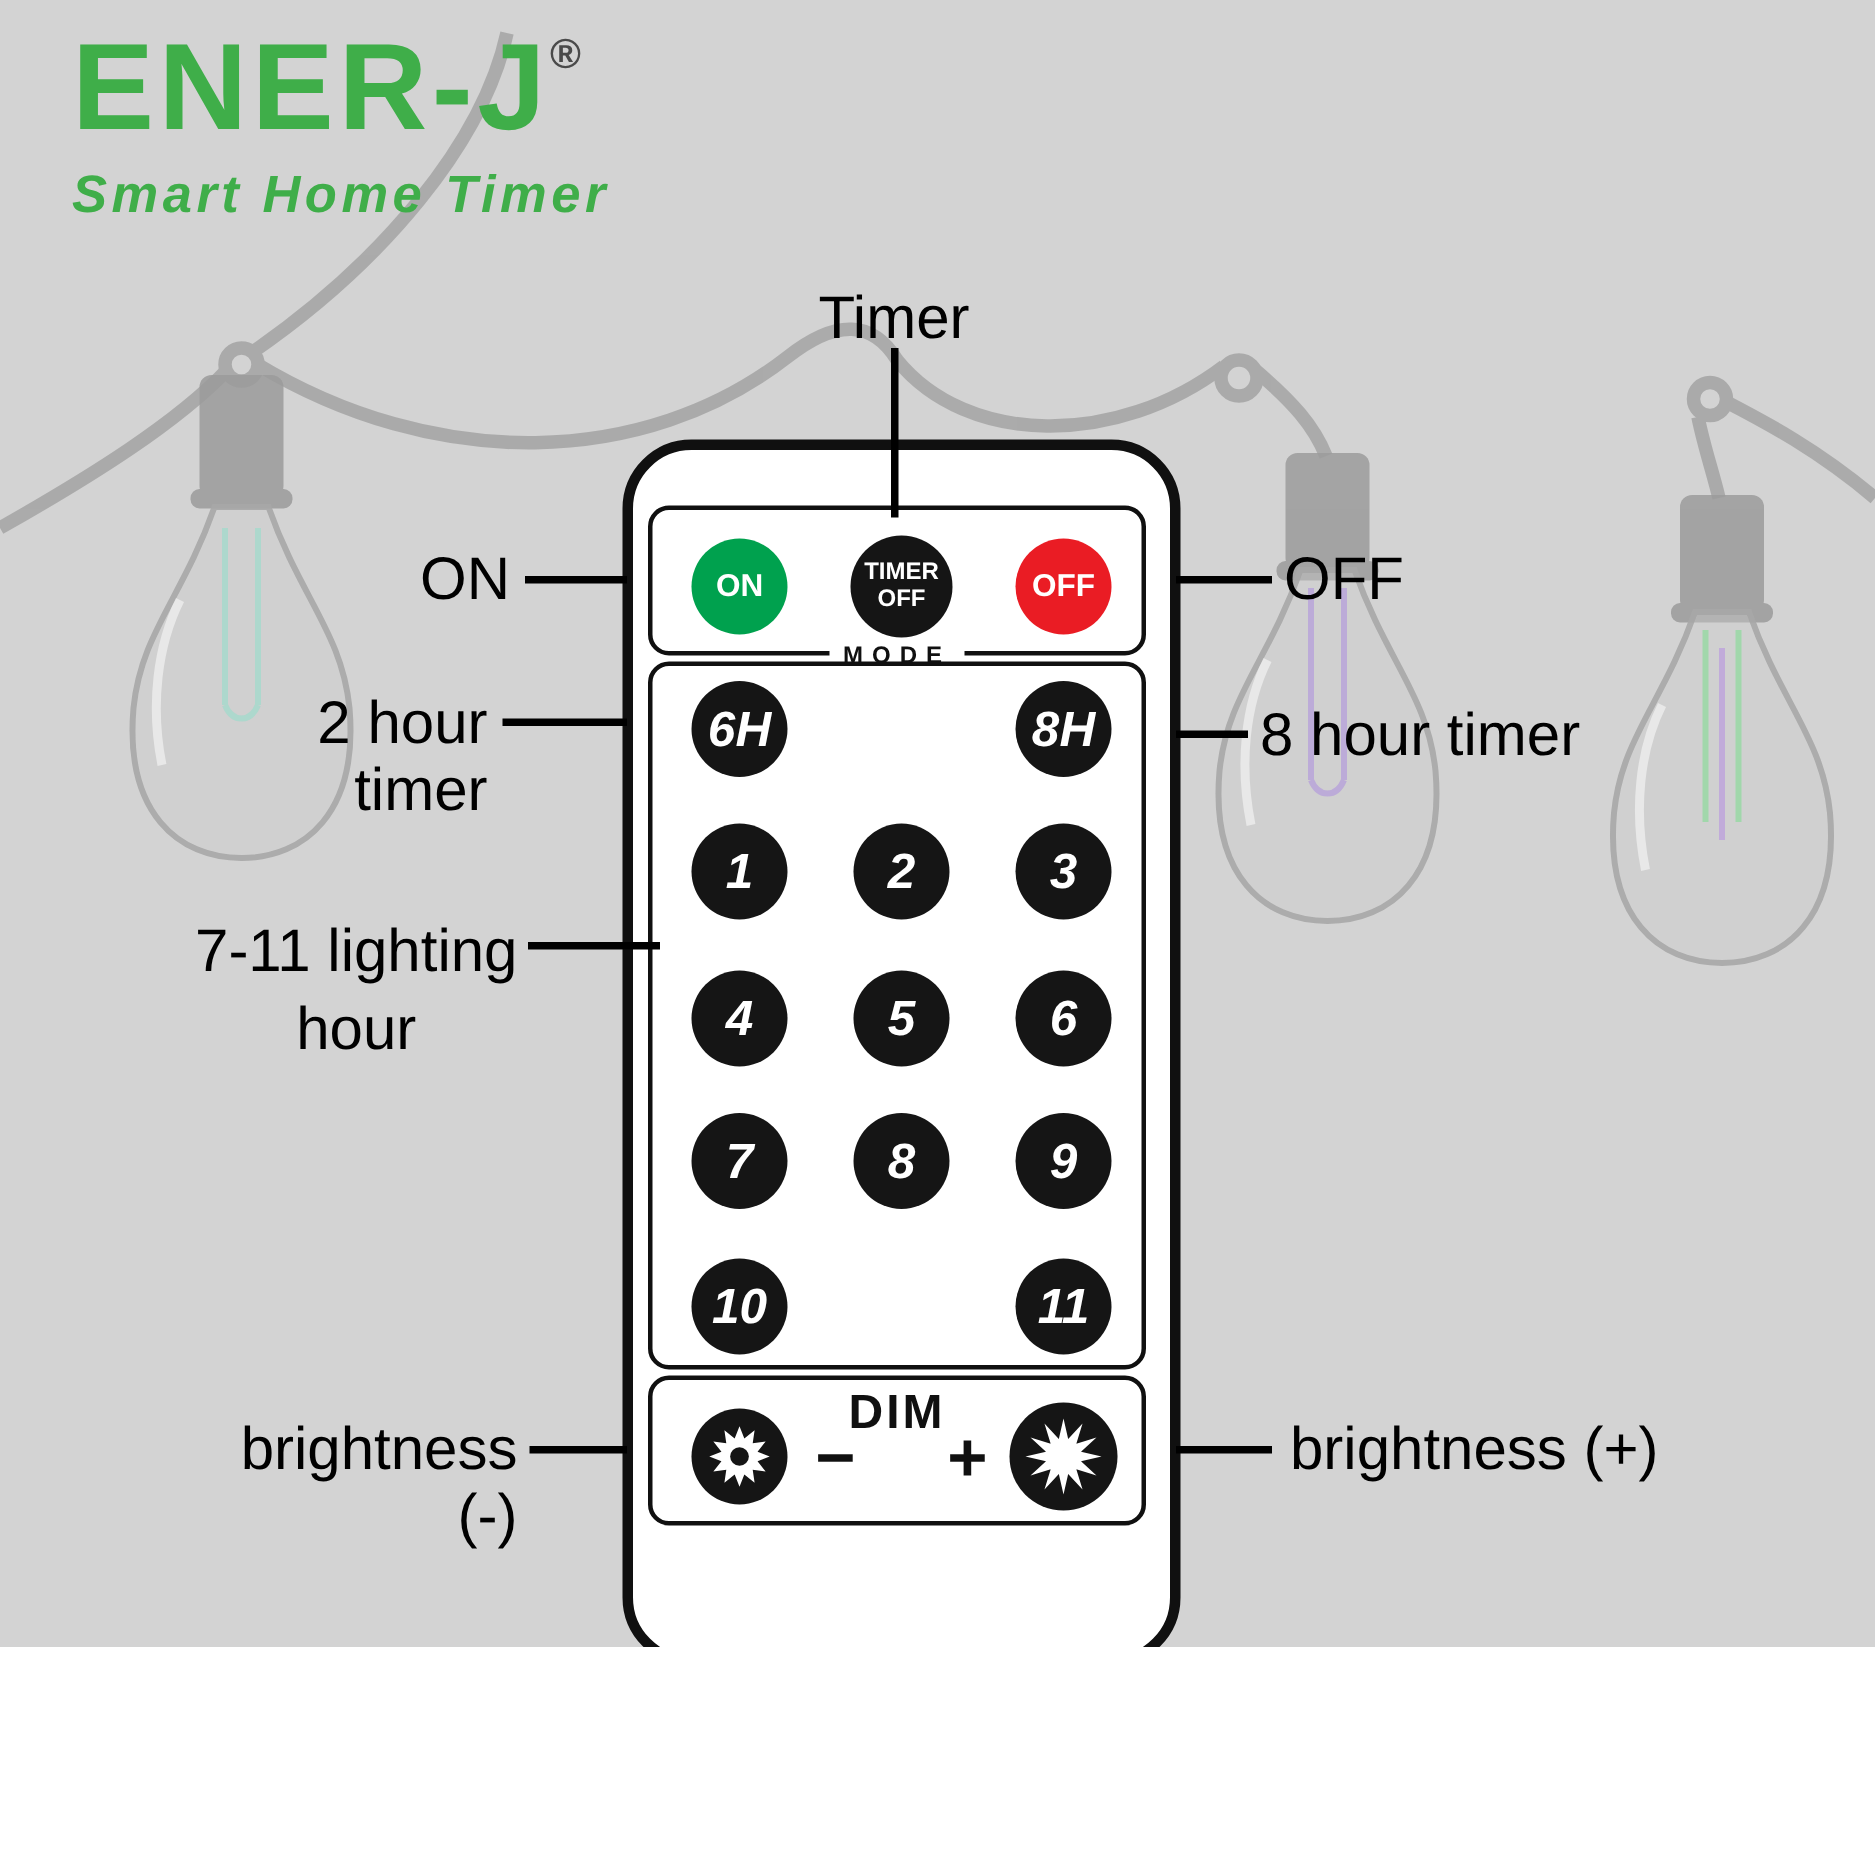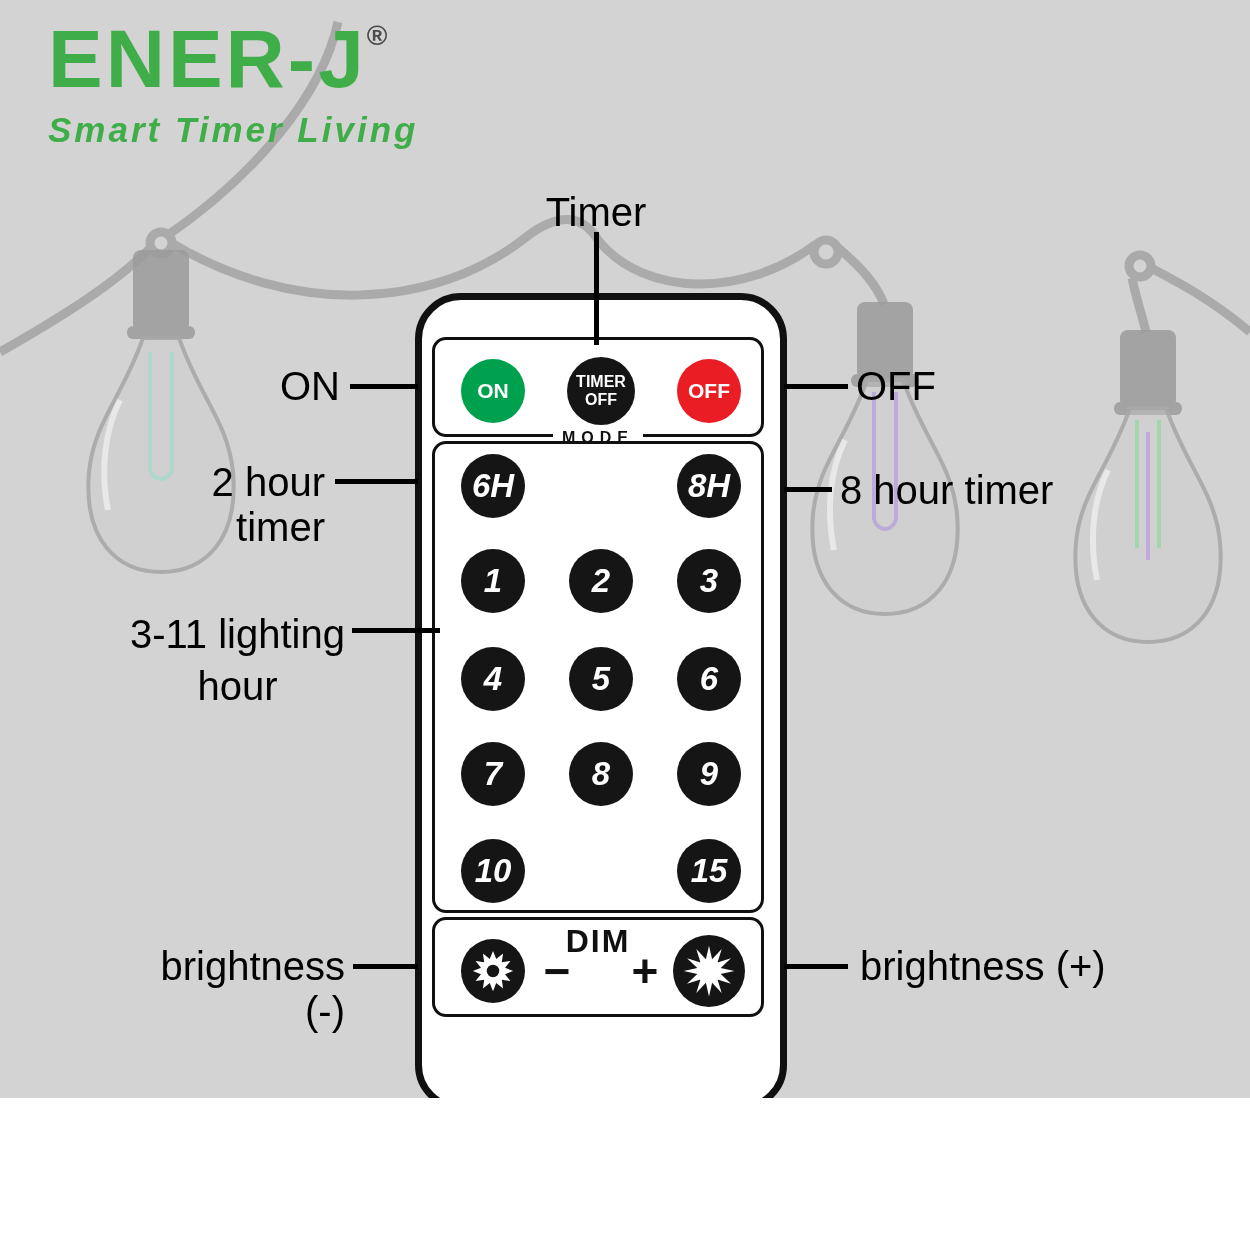--- a/index.html
+++ b/index.html
@@ -92,21 +92,21 @@
       <path d="M 845 440 C 830 470, 826 510, 834 550"></path>
       <path d="M 1108 470 C 1093 500, 1089 540, 1097 580"></path>
     </g>
   </svg>
 
   <div class="logo">
     <div class="logo-row">
       <span class="logo-text">ENER-J</span>
       <span class="logo-reg">®</span>
     </div>
-    <div class="tagline">Smart Timer Living</div>
+    <div class="tagline">Smart Home Timer</div>
   </div>
 
   <div class="remote">
 
     <div class="group group-top">
       <div class="btn btn-on">ON</div>
       <div class="btn btn-timer">TIMER
 OFF</div>
       <div class="btn btn-off">OFF</div>
       <div class="mode-label">MODE</div>
@@ -122,21 +122,21 @@
 
       <div class="btn num" style="left:26px;top:203px;">4</div>
       <div class="btn num" style="left:134px;top:203px;">5</div>
       <div class="btn num" style="left:242px;top:203px;">6</div>
 
       <div class="btn num" style="left:26px;top:298px;">7</div>
       <div class="btn num" style="left:134px;top:298px;">8</div>
       <div class="btn num" style="left:242px;top:298px;">9</div>
 
       <div class="btn num" style="left:26px;top:395px;">10</div>
-      <div class="btn num" style="left:242px;top:395px;">15</div>
+      <div class="btn num" style="left:242px;top:395px;">11</div>
     </div>
 
     <div class="group group-dim">
       <div class="dim-label">DIM</div>
 
       <div class="btn icon-btn dim-minus">
         <svg width="46" height="46" viewBox="-24 -24 48 48">
           <polygon fill="#ffffff" points="21,0 12.56,3.36 18.19,10.5 9.19,9.19 10.5,18.19 3.36,12.56 0,21 -3.36,12.56 -10.5,18.19 -9.19,9.19 -18.19,10.5 -12.56,3.36 -21,0 -12.56,-3.36 -18.19,-10.5 -9.19,-9.19 -10.5,-18.19 -3.36,-12.56 0,-21 3.36,-12.56 10.5,-18.19 9.19,-9.19 18.19,-10.5 12.56,-3.36"></polygon>
           <circle r="6.5" fill="#151515"></circle>
         </svg>
@@ -163,21 +163,21 @@
   <div class="ann" style="left:856px;top:364px;">OFF</div>
   <div class="line-h" style="left:784px;top:384px;width:64px;"></div>
 
   <div class="ann right" style="left:130px;top:460px;width:195px;">2 hour timer</div>
   <div class="line-h" style="left:335px;top:479px;width:83px;"></div>
 
   <div class="ann" style="left:840px;top:468px;">8 hour timer</div>
   <div class="line-h" style="left:784px;top:487px;width:48px;"></div>
 
   <div class="ann center" style="left:130px;top:608px;width:215px;">
-    <span class="block">3-11 lighting</span>
+    <span class="block">7-11 lighting</span>
     <span class="block">hour</span>
   </div>
   <div class="line-h" style="left:352px;top:628px;width:88px;"></div>
 
   <div class="ann right" style="left:110px;top:944px;width:235px;">brightness (-)</div>
   <div class="line-h" style="left:353px;top:964px;width:65px;"></div>
 
   <div class="ann" style="left:860px;top:944px;">brightness (+)</div>
   <div class="line-h" style="left:784px;top:964px;width:64px;"></div>
 

